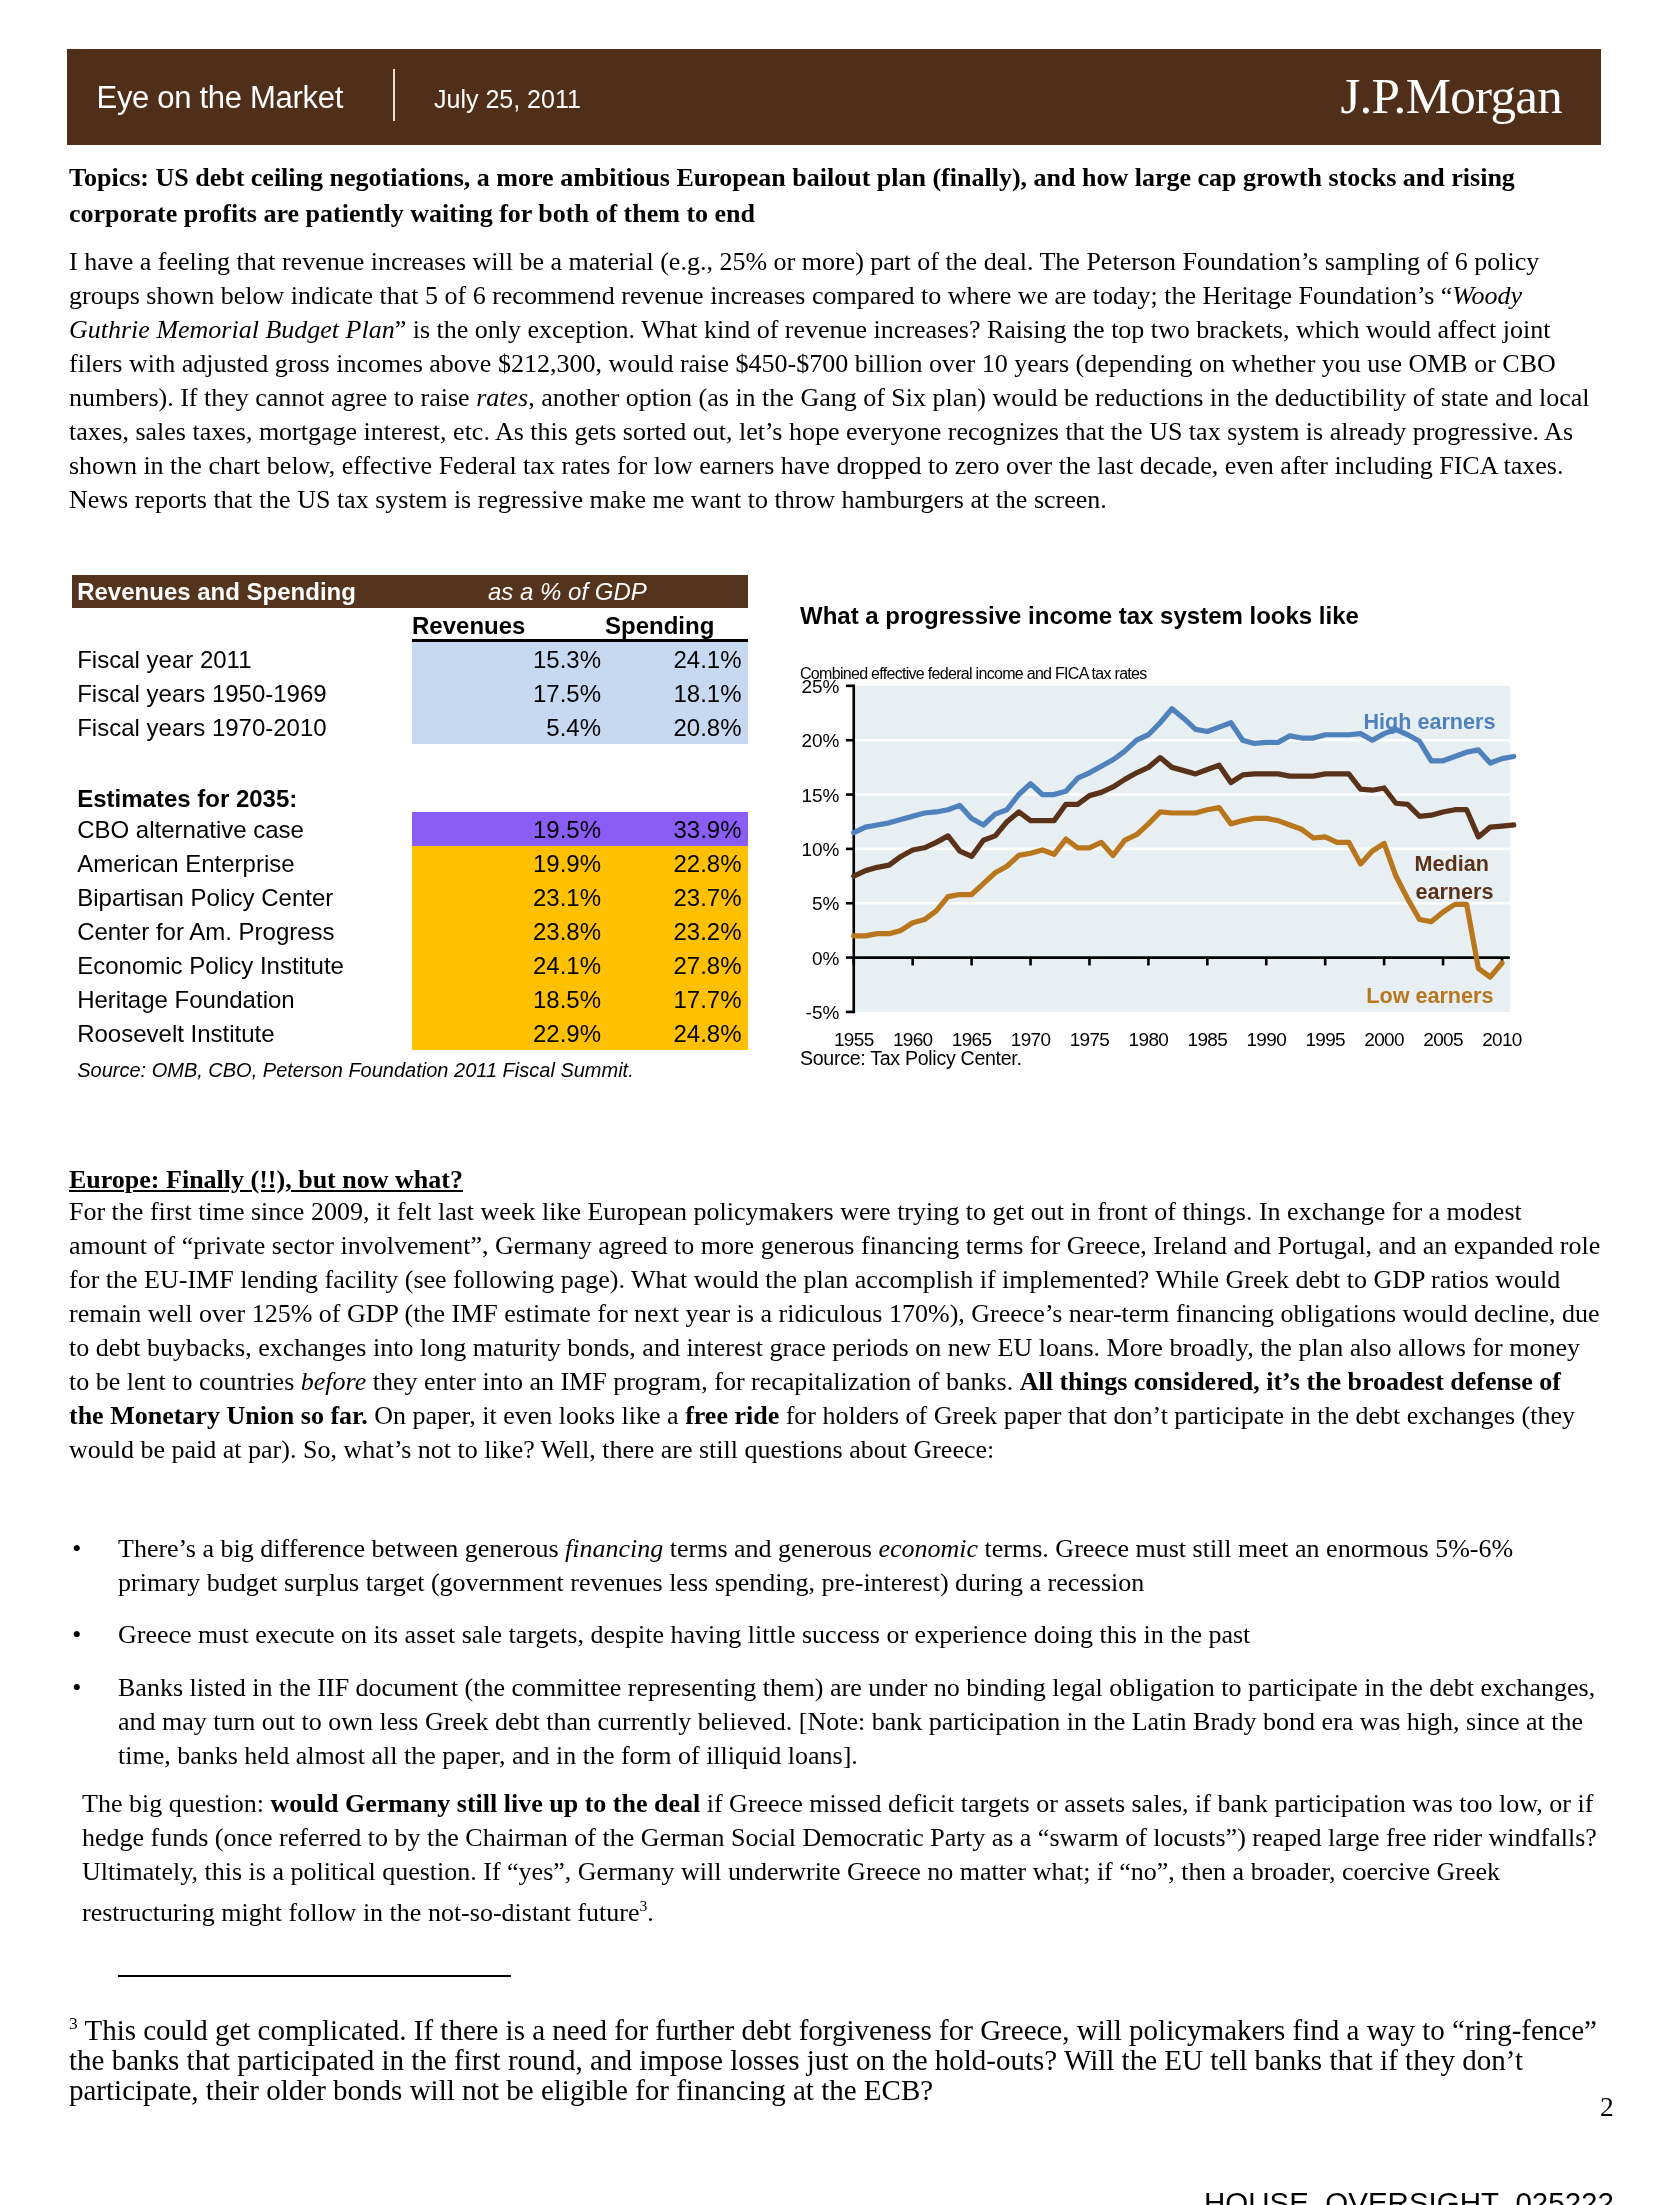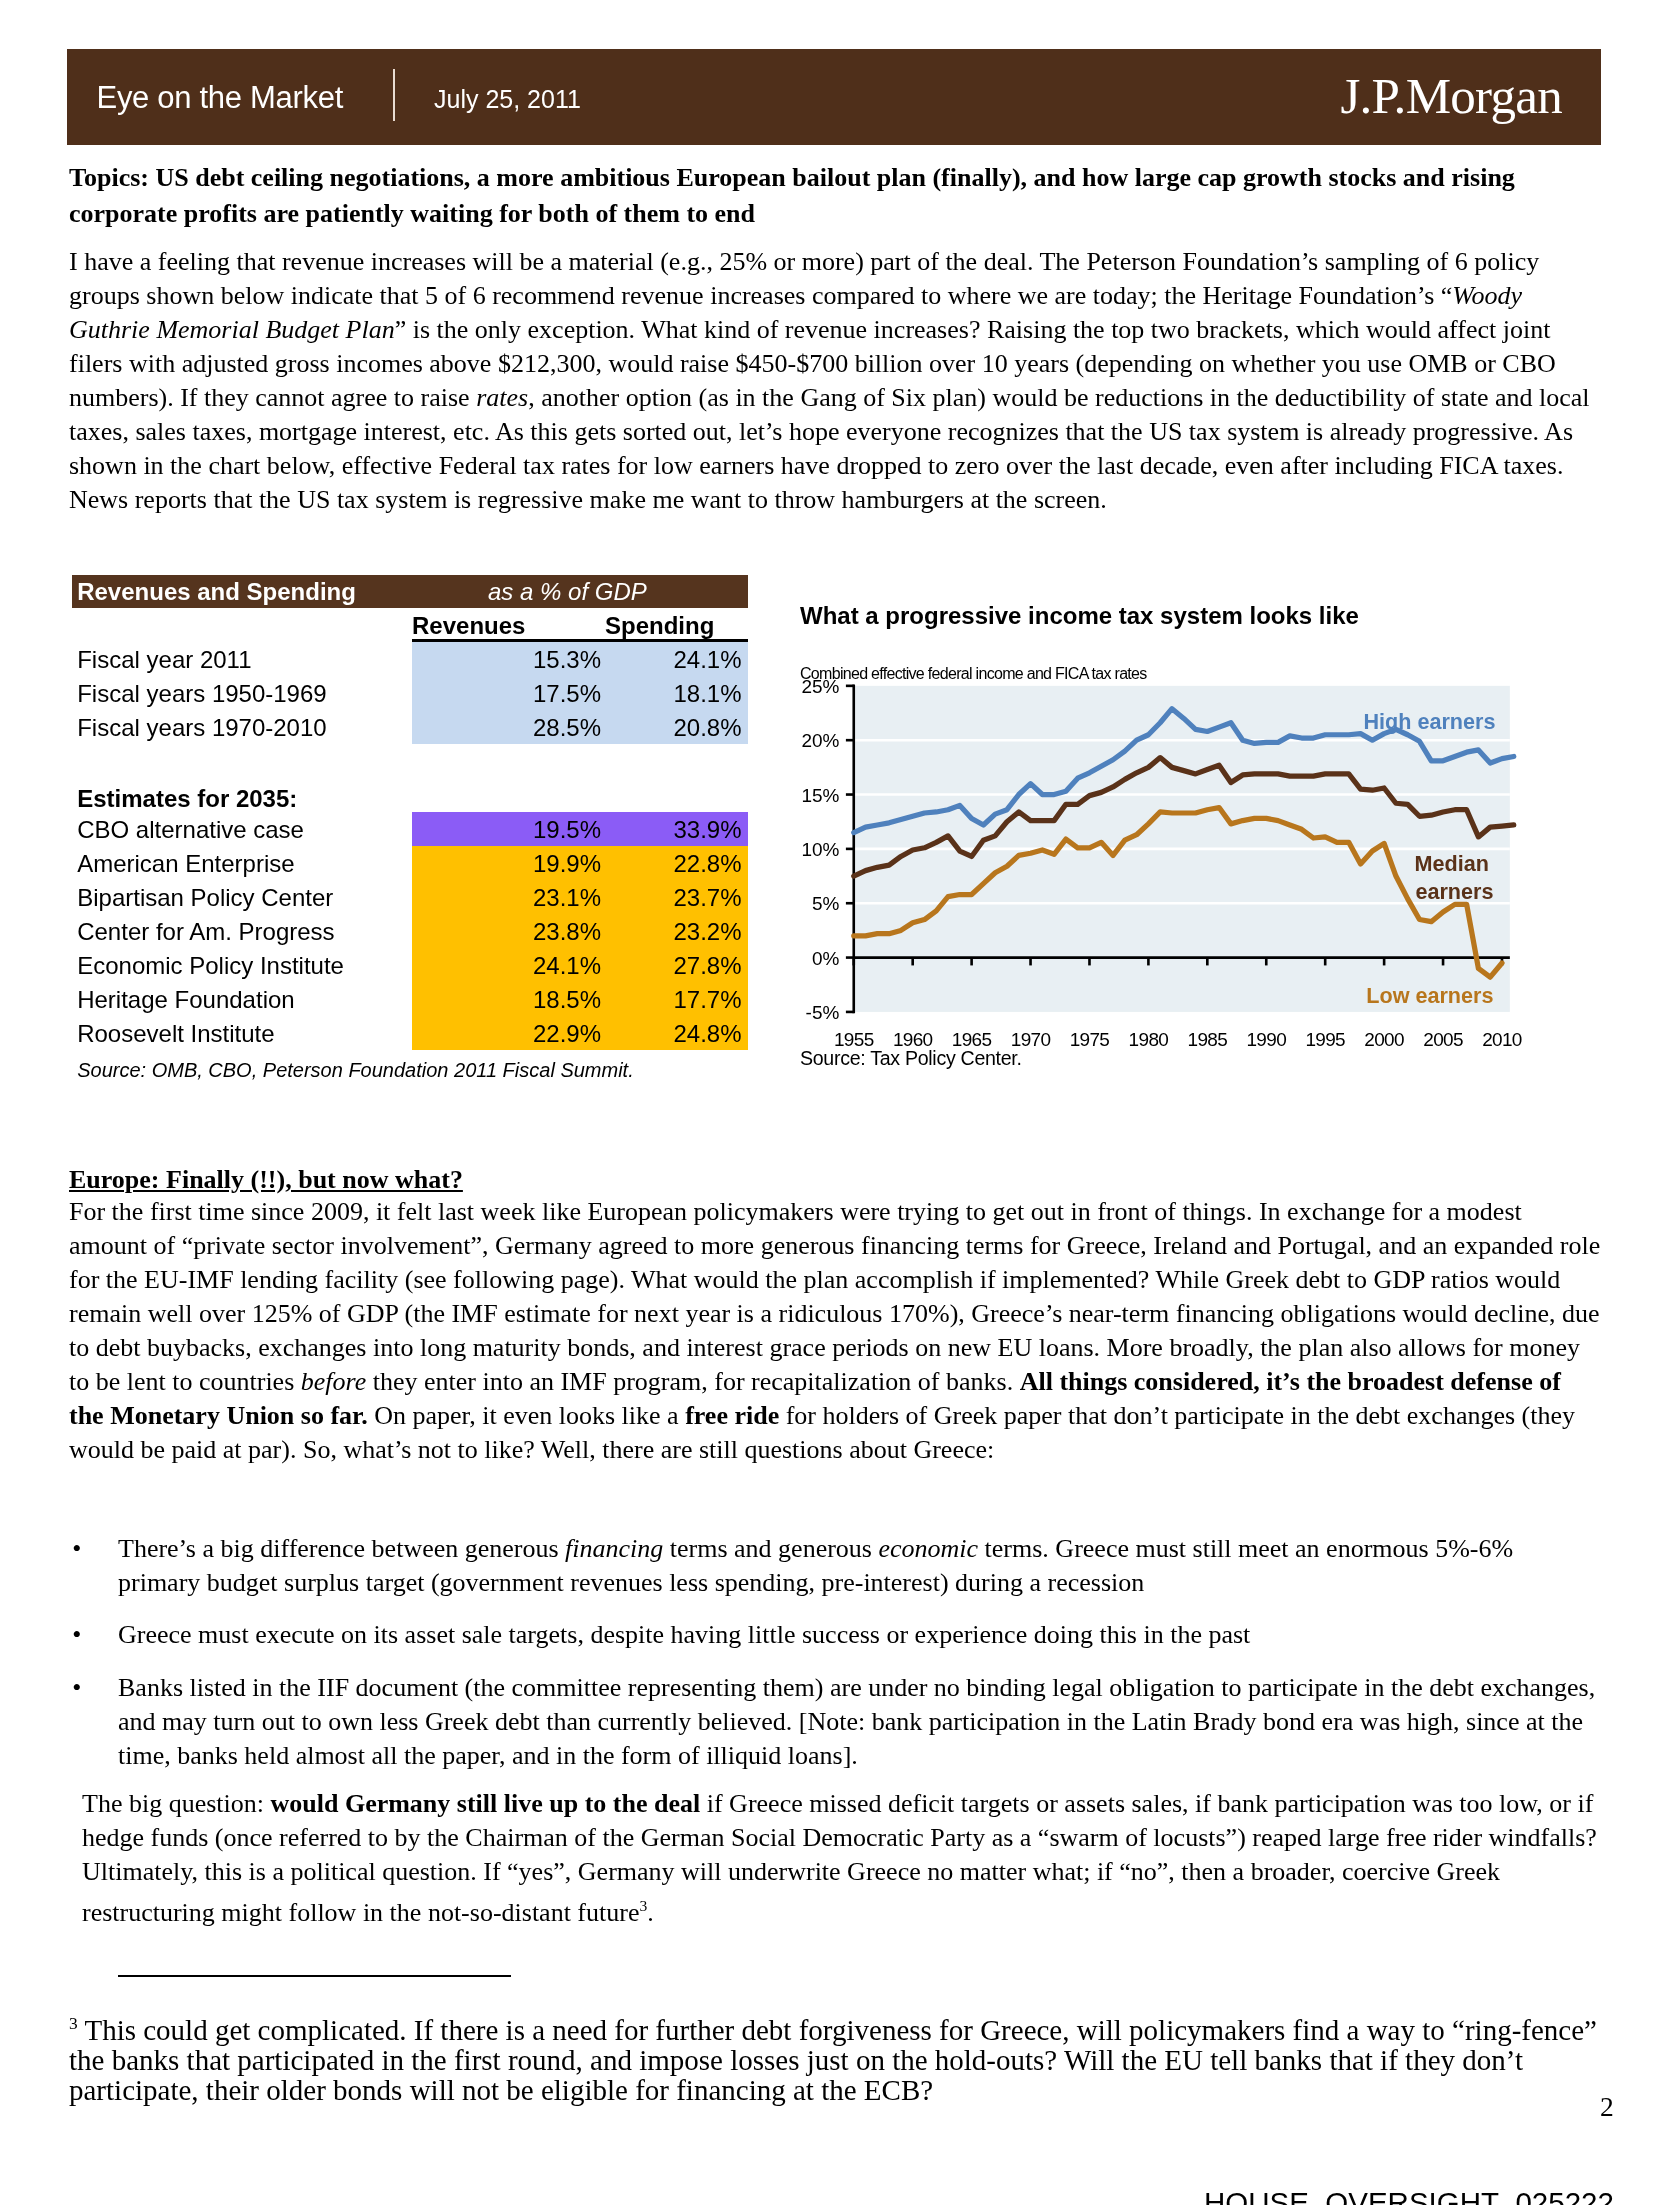--- a/index.html
+++ b/index.html
@@ -89,21 +89,21 @@
       <div class="row blue">
         <span class="lbl">Fiscal years 1950-1969</span>
         <div class="cells">
           <span class="v1">17.5%</span>
           <span class="v2">18.1%</span>
         </div>
       </div>
       <div class="row blue">
         <span class="lbl">Fiscal years 1970-2010</span>
         <div class="cells">
-          <span class="v1">28.5%</span>
+          <span class="v1">5.4%</span>
           <span class="v2">20.8%</span>
         </div>
       </div>
     </div>
   <div class="spacer"></div>
   <div class="est-label">
       <span>Estimates for 2035:</span>
     </div>
   <div id="est-rows">
       <div class="row yellow">

